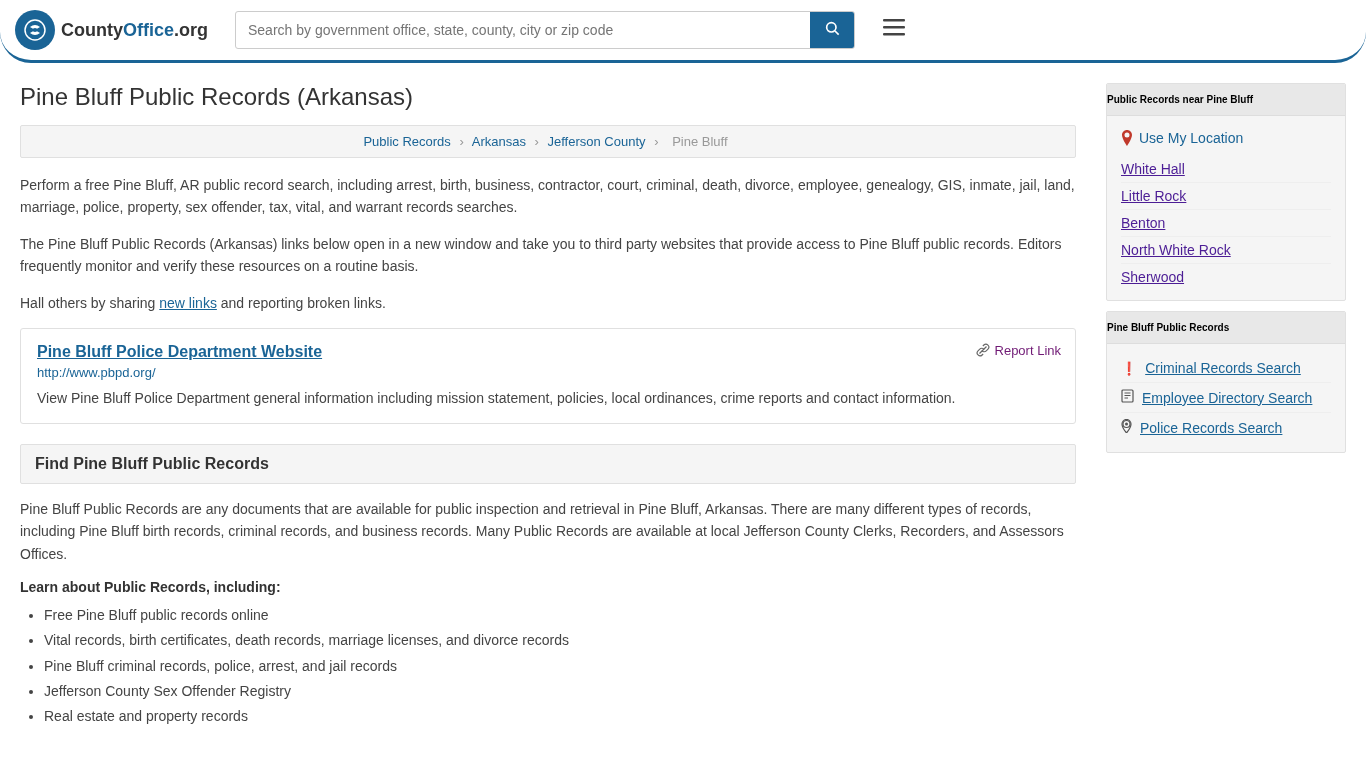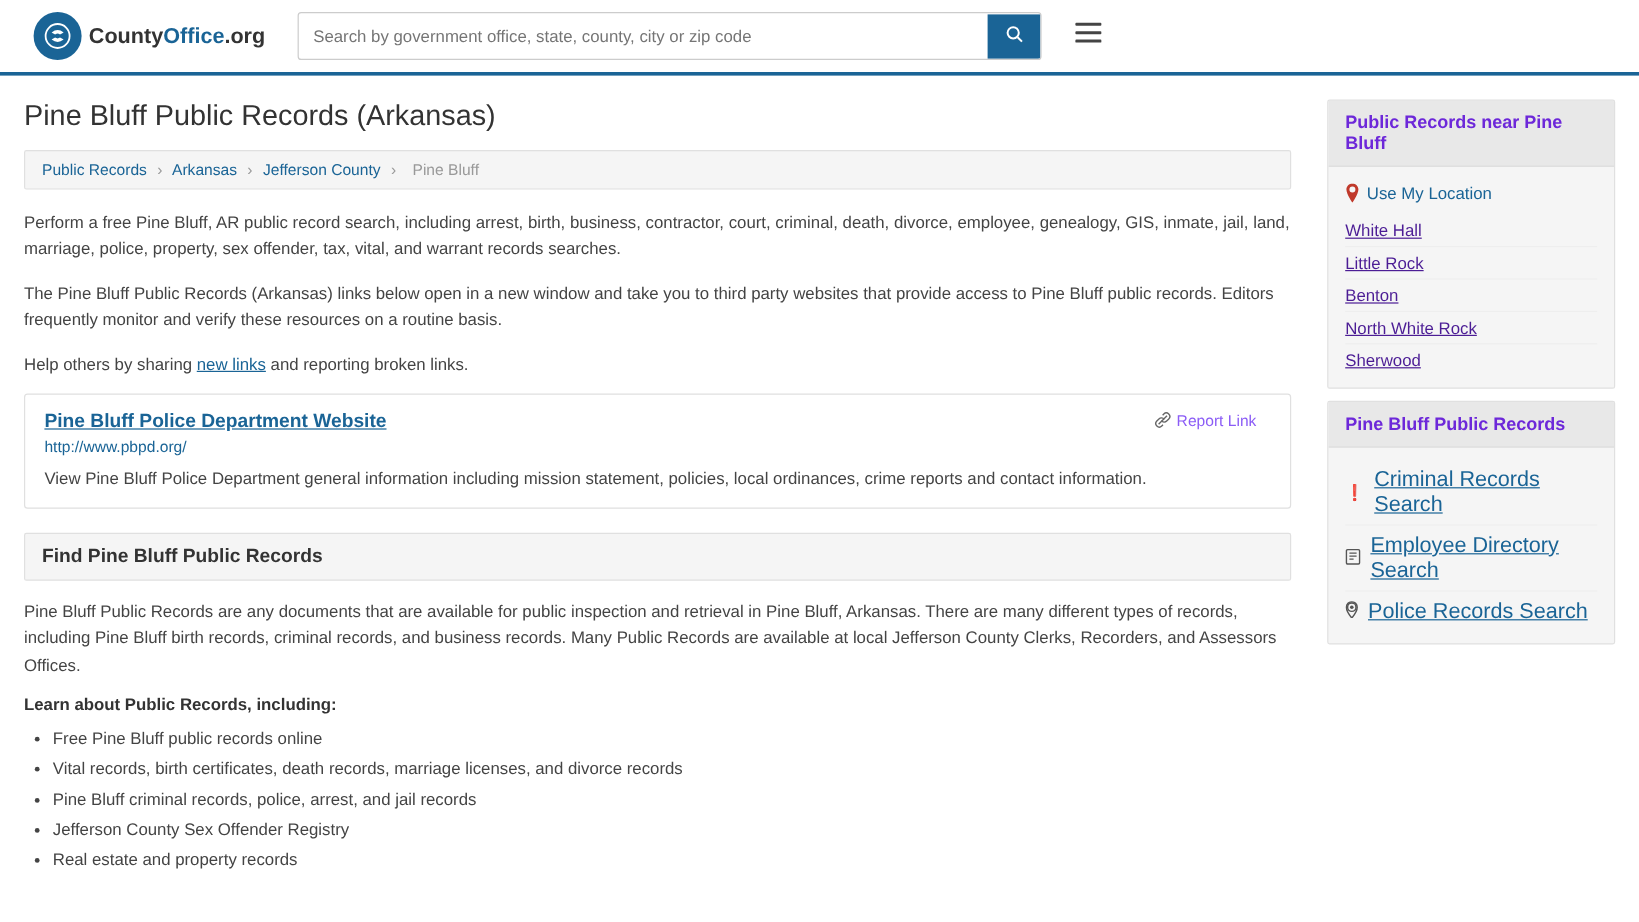--- a/index.html
+++ b/index.html
@@ -2,23 +2,25 @@
 <html><head>
   <meta charset="utf-8">
   <style>
     * { box-sizing: border-box; margin: 0; padding: 0; }
     body { font-family: Arial, sans-serif; font-size: 14px; color: #333; background: #fff; }
 
     
     .header {
       background: #fff;
       border-bottom: 3px solid #1a6496;
-      padding: 10px 28px;
-      display: flex;
+      padding: 10px 15px;
+      display: flex;
+      align-items: center;
       gap: 20px;
+      border-radius: 31px;
     }
     .logo-area {
       display: flex;
       align-items: center;
       gap: 6px;
       min-width: 200px;
     }
     .logo-circle {
       width: 40px;
       height: 40px;
@@ -97,20 +99,21 @@
       margin-bottom: 14px;
     }
     .breadcrumb {
       background: #f5f5f5;
       border: 1px solid #e0e0e0;
       padding: 8px 14px;
       font-size: 13px;
       color: #666;
       margin-bottom: 16px;
       border-radius: 2px;
+      text-align: center;
     }
     .breadcrumb a {
       color: #1a6496;
       text-decoration: none;
     }
     .breadcrumb span {
       color: #999;
       margin: 0 5px;
     }
     .intro-text {
@@ -144,28 +147,28 @@
       margin: 4px 0 8px 0;
     }
     .link-card-desc {
       font-size: 14px;
       color: #444;
       line-height: 1.5;
     }
     .report-link-btn {
       position: absolute;
       top: 14px;
-      right: 28px;
+      right: 14px;
       background: none;
       border: none;
       cursor: pointer;
       display: flex;
       align-items: center;
       gap: 5px;
-      color: #8b5cf6;
+      color: #701a75;
       font-size: 13px;
     }
 
     
     .find-section-header {
       background: #f5f5f5;
       border: 1px solid #e0e0e0;
       padding: 10px 14px;
       font-size: 16px;
       font-weight: bold;
@@ -196,24 +199,24 @@
     
     .sidebar-section {
       background: #f5f5f5;
       border: 1px solid #e0e0e0;
       margin-bottom: 10px;
       border-radius: 2px;
       overflow: hidden;
     }
     .sidebar-section-header {
       background: #e8e8e8;
-      padding: 10px 14px;
-      font-size: 15px;
+      padding: 10px 0;
+      font-size: 10px;
       font-weight: bold;
-      color: #6d28d9;
+      color: #000000;
       border-bottom: 1px solid #ddd;
     }
     .sidebar-section-body {
       padding: 10px 14px;
     }
     .use-my-location {
       color: #1a6496;
       text-decoration: none;
       font-size: 14px;
       display: flex;
@@ -239,21 +242,21 @@
       gap: 8px;
       padding: 6px 0;
       border-bottom: 1px solid #eee;
     }
     .sidebar-record-item:last-child {
       border-bottom: none;
     }
     .sidebar-record-item a {
       color: #1a6496;
       text-decoration: underline;
-      font-size: 18px;
+      font-size: 14px;
     }
     .record-icon {
       font-size: 13px;
       color: #c0392b;
       flex-shrink: 0;
     }
     .record-icon-grey {
       font-size: 13px;
       color: #666;
       flex-shrink: 0;
@@ -304,21 +307,21 @@
       <a href="#">Arkansas</a>
       <span>›</span>
       <a href="#">Jefferson County</a>
       <span>›</span>
       <span>Pine Bluff</span>
     </div>
 
     <p class="intro-text">Perform a free Pine Bluff, AR public record search, including arrest, birth, business, contractor, court, criminal, death, divorce, employee, genealogy, GIS, inmate, jail, land, marriage, police, property, sex offender, tax, vital, and warrant records searches.</p>
     <p class="intro-text">The Pine Bluff Public Records (Arkansas) links below open in a new window and take you to third party websites that provide access to Pine Bluff public records. Editors frequently monitor and verify these resources on a routine basis.</p>
     <p class="intro-text">
-      <span>Help others by sharing </span><a href="#">new links</a><span> and reporting broken links.</span>
+      <span>Hall others by sharing </span><a href="#">new links</a><span> and reporting broken links.</span>
     </p>
 
     <div class="link-card">
       <div class="link-card-title">
         <a href="#">Pine Bluff Police Department Website</a>
       </div>
       <div class="link-card-url">http://www.pbpd.org/</div>
       <div class="link-card-desc">View Pine Bluff Police Department general information including mission statement, policies, local ordinances, crime reports and contact information.</div>
       <button class="report-link-btn">
         <svg width="14" height="14" viewBox="0 0 24 24" fill="none" stroke="#666" stroke-width="2">

